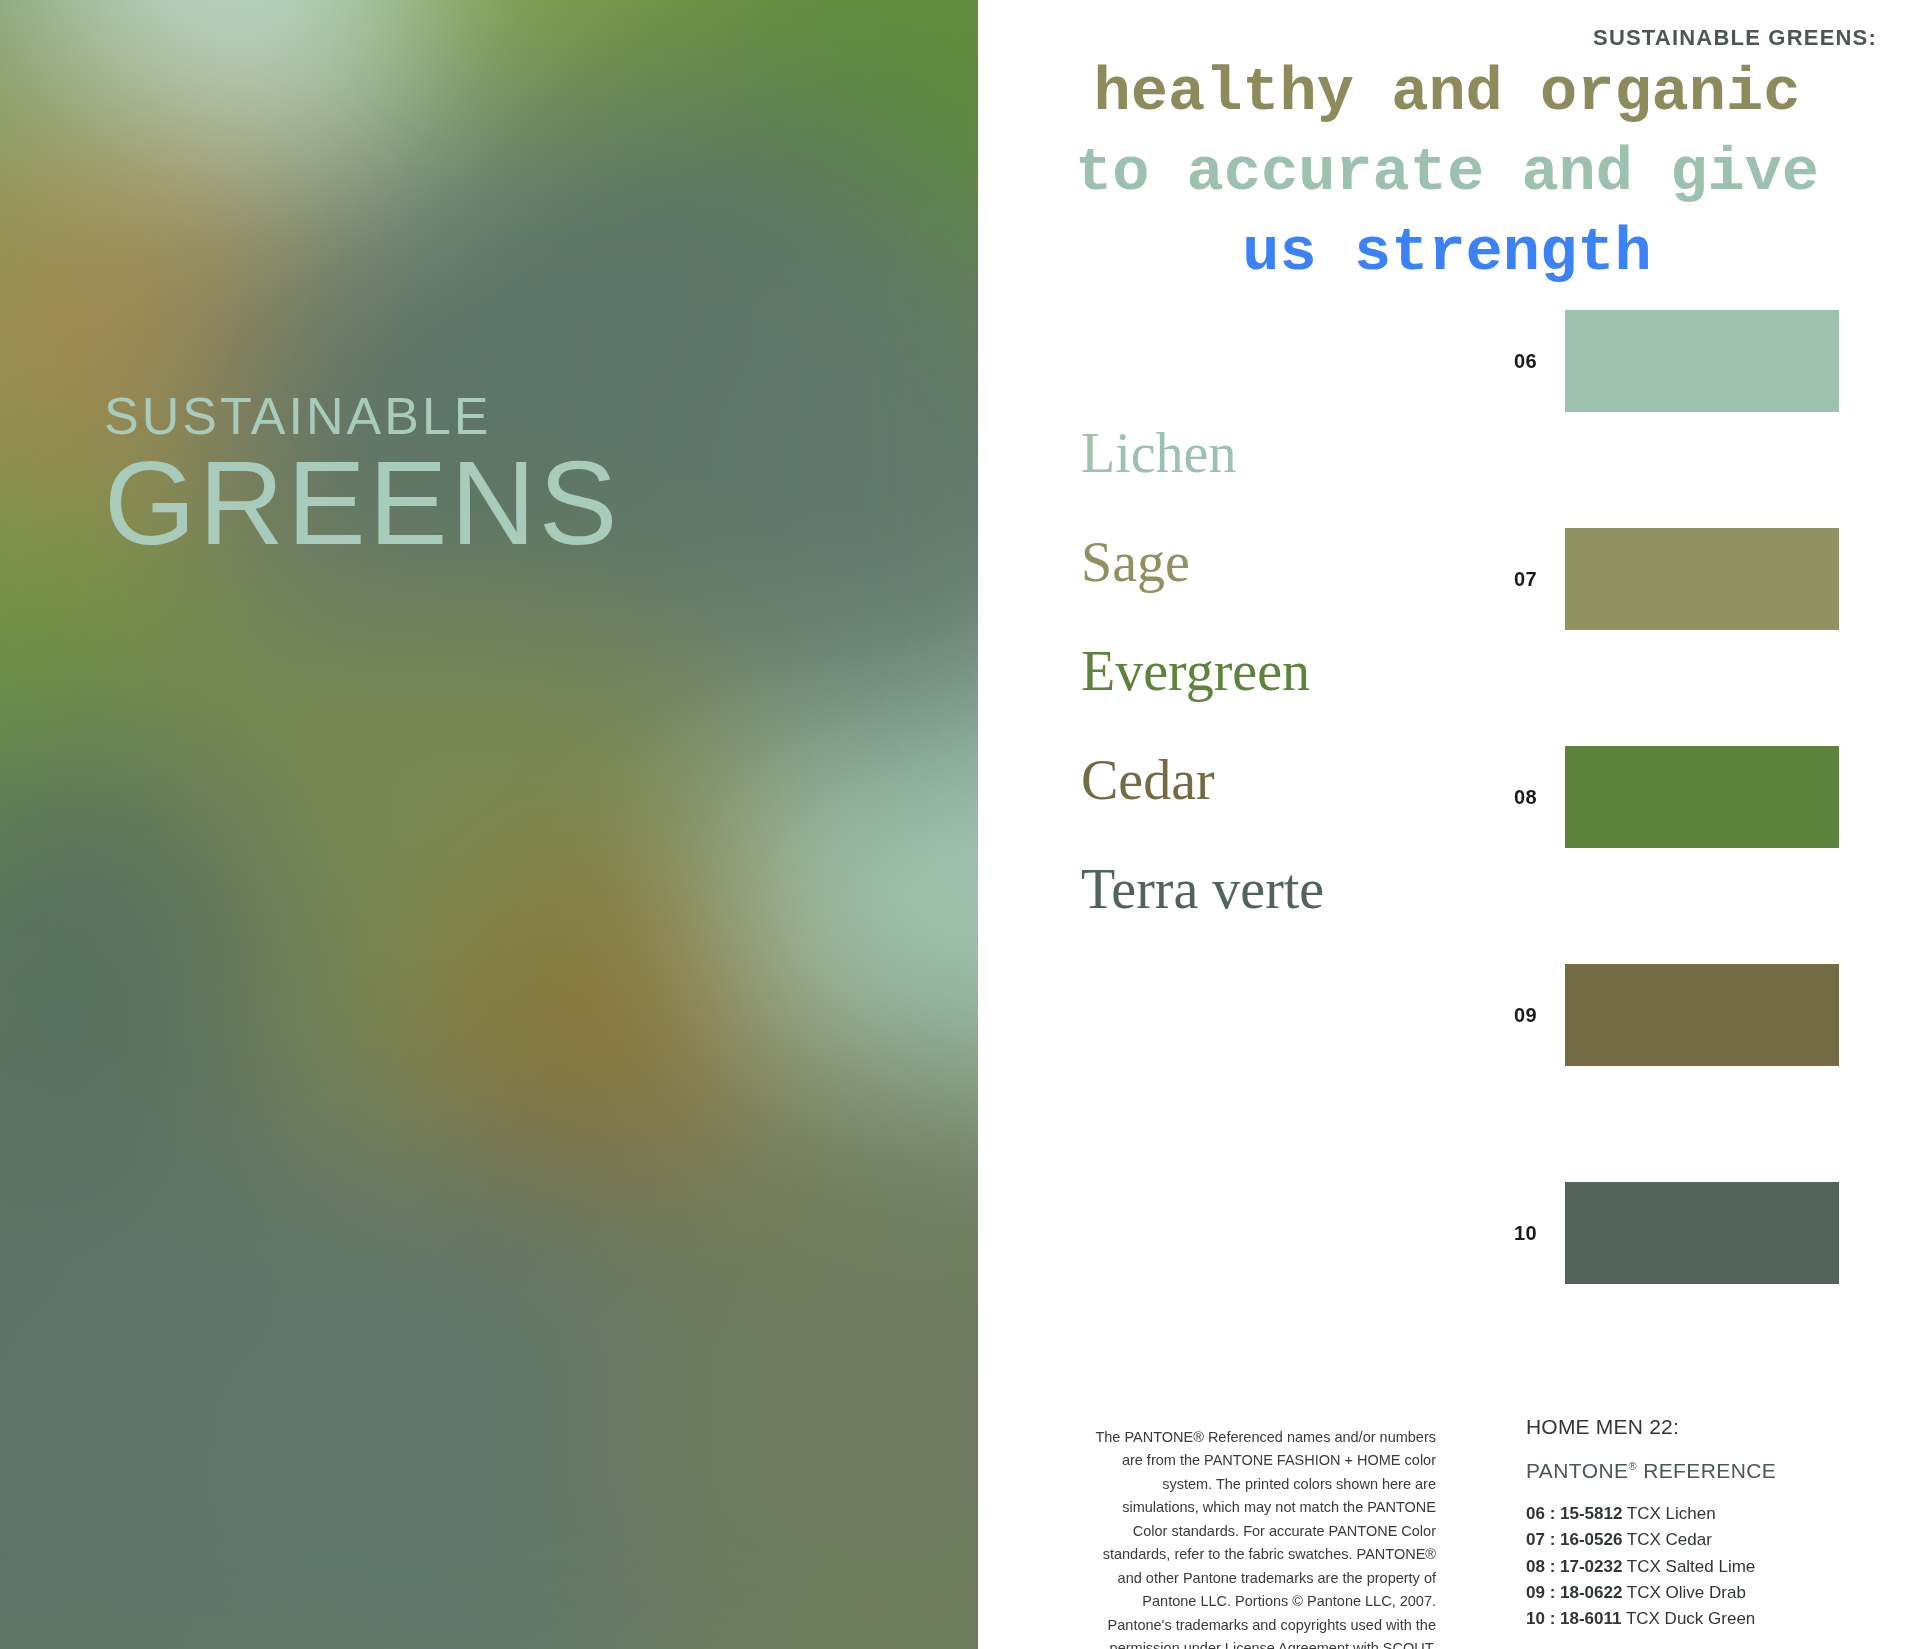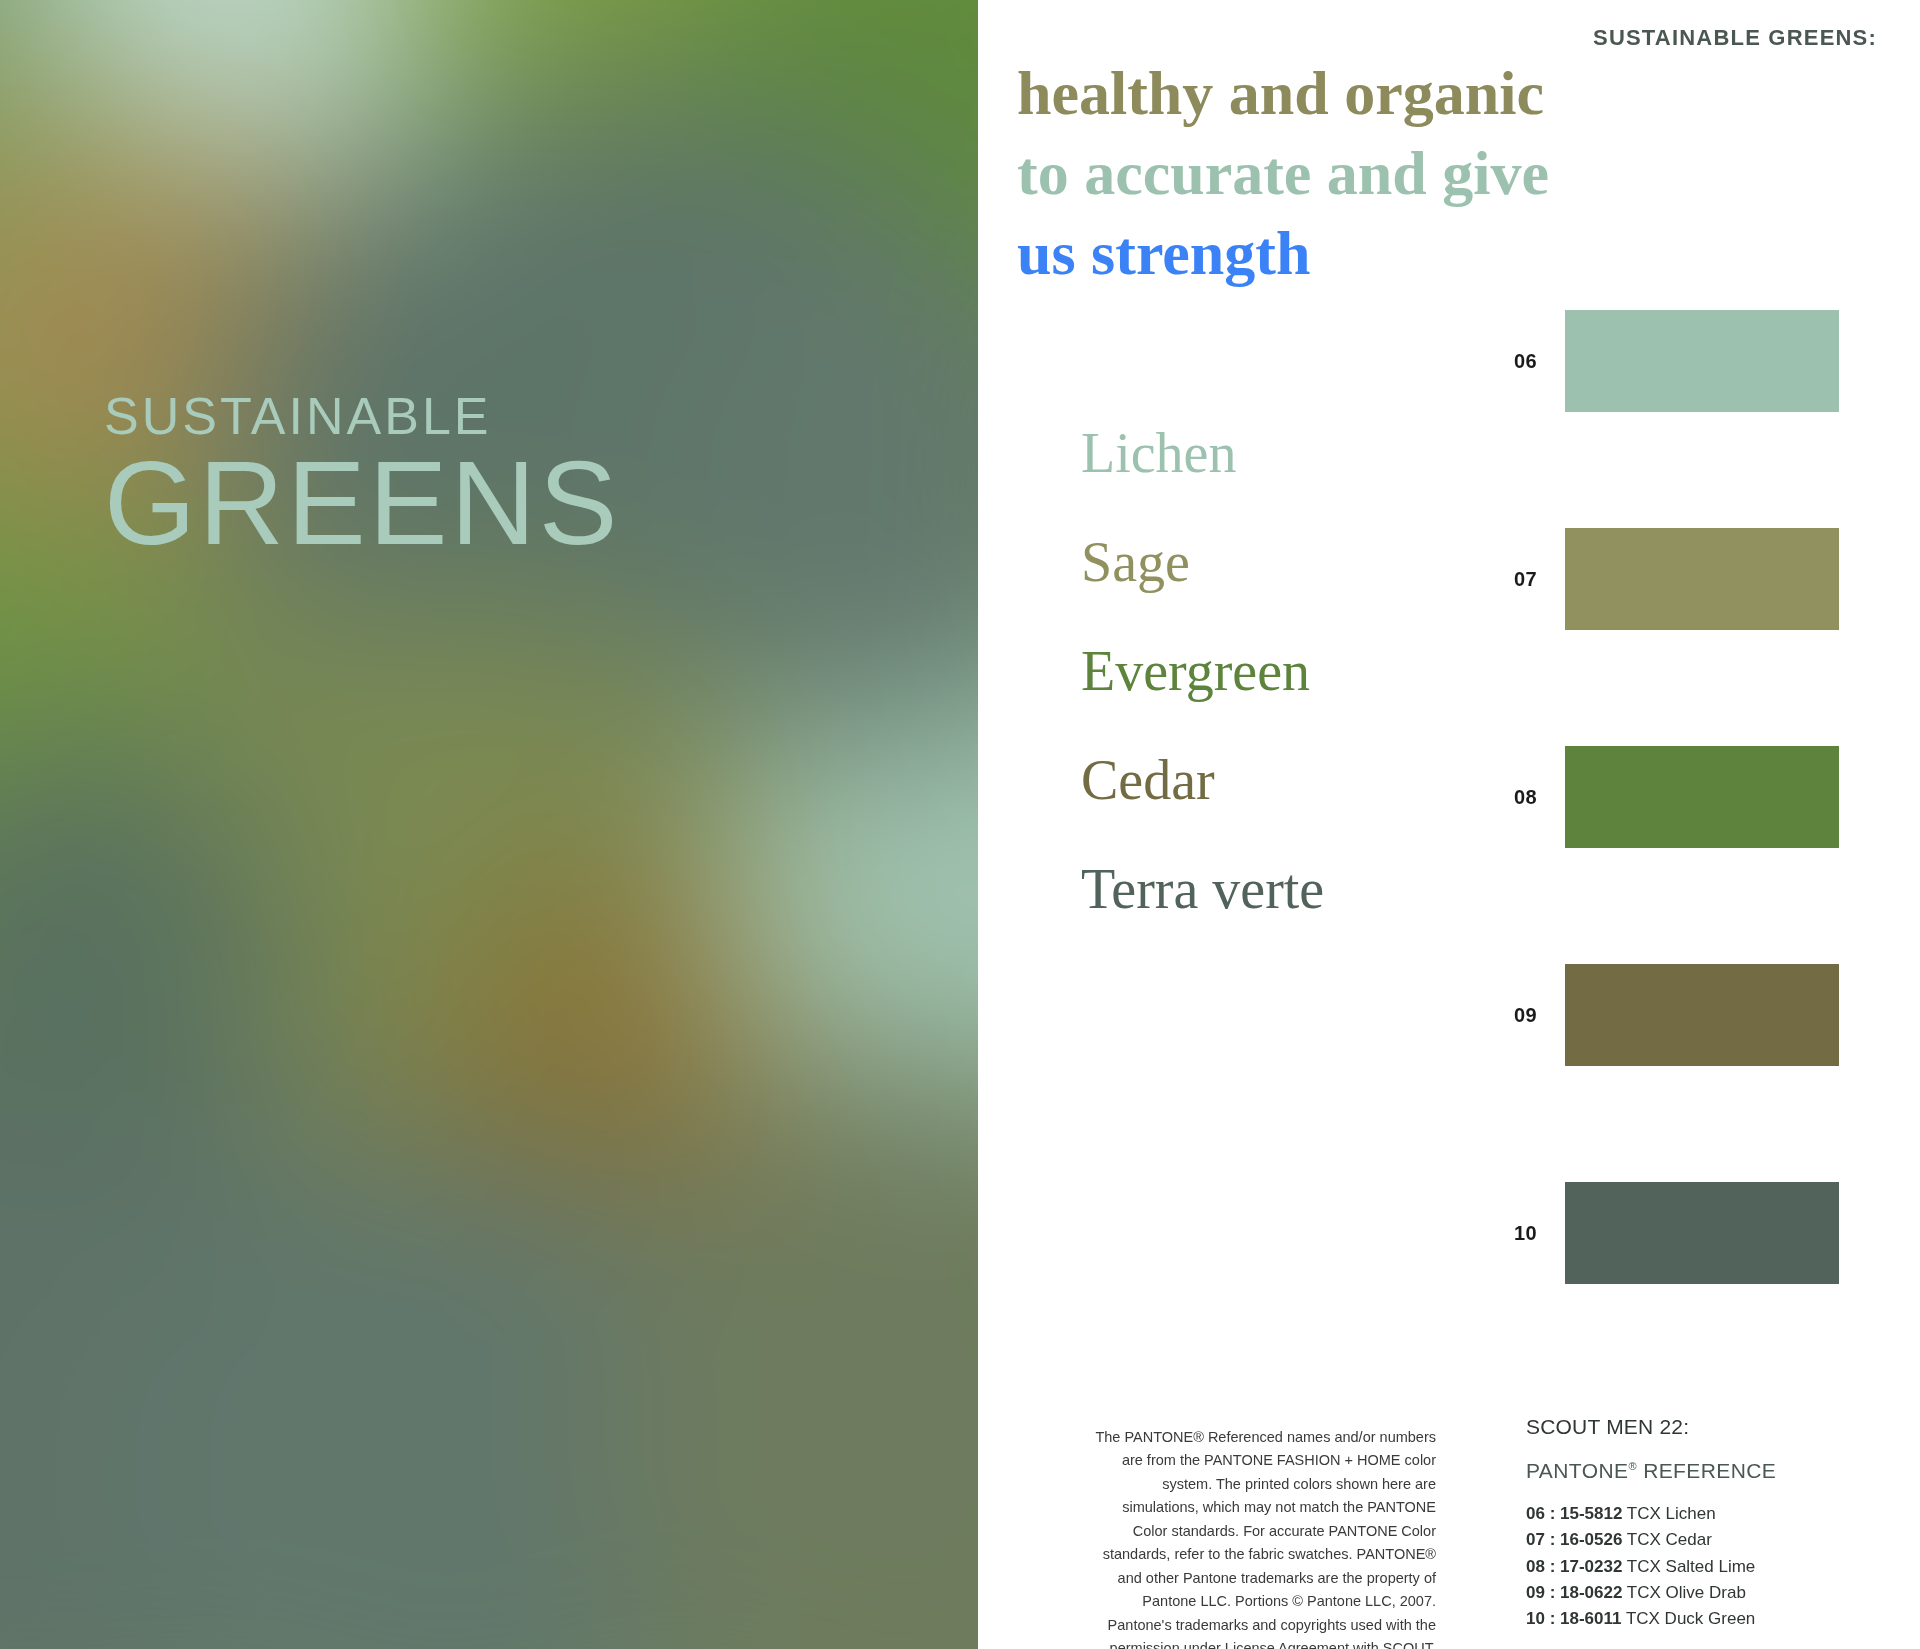--- a/index.html
+++ b/index.html
@@ -104,22 +104,22 @@
     letter-spacing: 1.2px;
     color: #4b5751;
     text-align: right;
   }
 
   .headline {
     position: absolute;
     right: 43px;
     top: 62px;
     width: 860px;
-    text-align: left;
-    font-family: Liberation Serif, serif;
+    text-align: center;
+    font-family: Liberation Mono, monospace;
     line-height: 1.0;
   }
   .headline .hl {
     display: block;
     font-size: 62px;
     font-weight: 700;
     letter-spacing: 0px;
     margin-bottom: 18px;
   }
   .hl-1 { color: #8d8a5c; }
@@ -297,21 +297,21 @@
       </div>
       <div class="swatch-row">
         <span class="swatch-num">10</span>
         <div class="swatch-chip" style="background:#51635a"></div>
       </div>
     </div>
 
     <div class="disclaimer">The PANTONE® Referenced names and/or numbers are from the PANTONE FASHION + HOME color system. The printed colors shown here are simulations, which may not match the PANTONE Color standards. For accurate PANTONE Color standards, refer to the fabric swatches. PANTONE® and other Pantone trademarks are the property of Pantone LLC. Portions © Pantone LLC, 2007. Pantone's trademarks and copyrights used with the permission under License Agreement with SCOUT.</div>
 
     <div class="pantone-block">
-      <div class="pantone-title">SCOUT MEN 22:</div>
+      <div class="pantone-title">HOME MEN 22:</div>
       <div class="pantone-sub">PANTONE<sup>®</sup> REFERENCE</div>
       <div class="pantone-list">
         <div class="pantone-item"><b>06 : 15-5812</b> TCX Lichen</div>
         <div class="pantone-item"><b>07 : 16-0526</b> TCX Cedar</div>
         <div class="pantone-item"><b>08 : 17-0232</b> TCX Salted Lime</div>
         <div class="pantone-item"><b>09 : 18-0622</b> TCX Olive Drab</div>
         <div class="pantone-item"><b>10 : 18-6011</b> TCX Duck Green</div>
       </div>
     </div>
 

